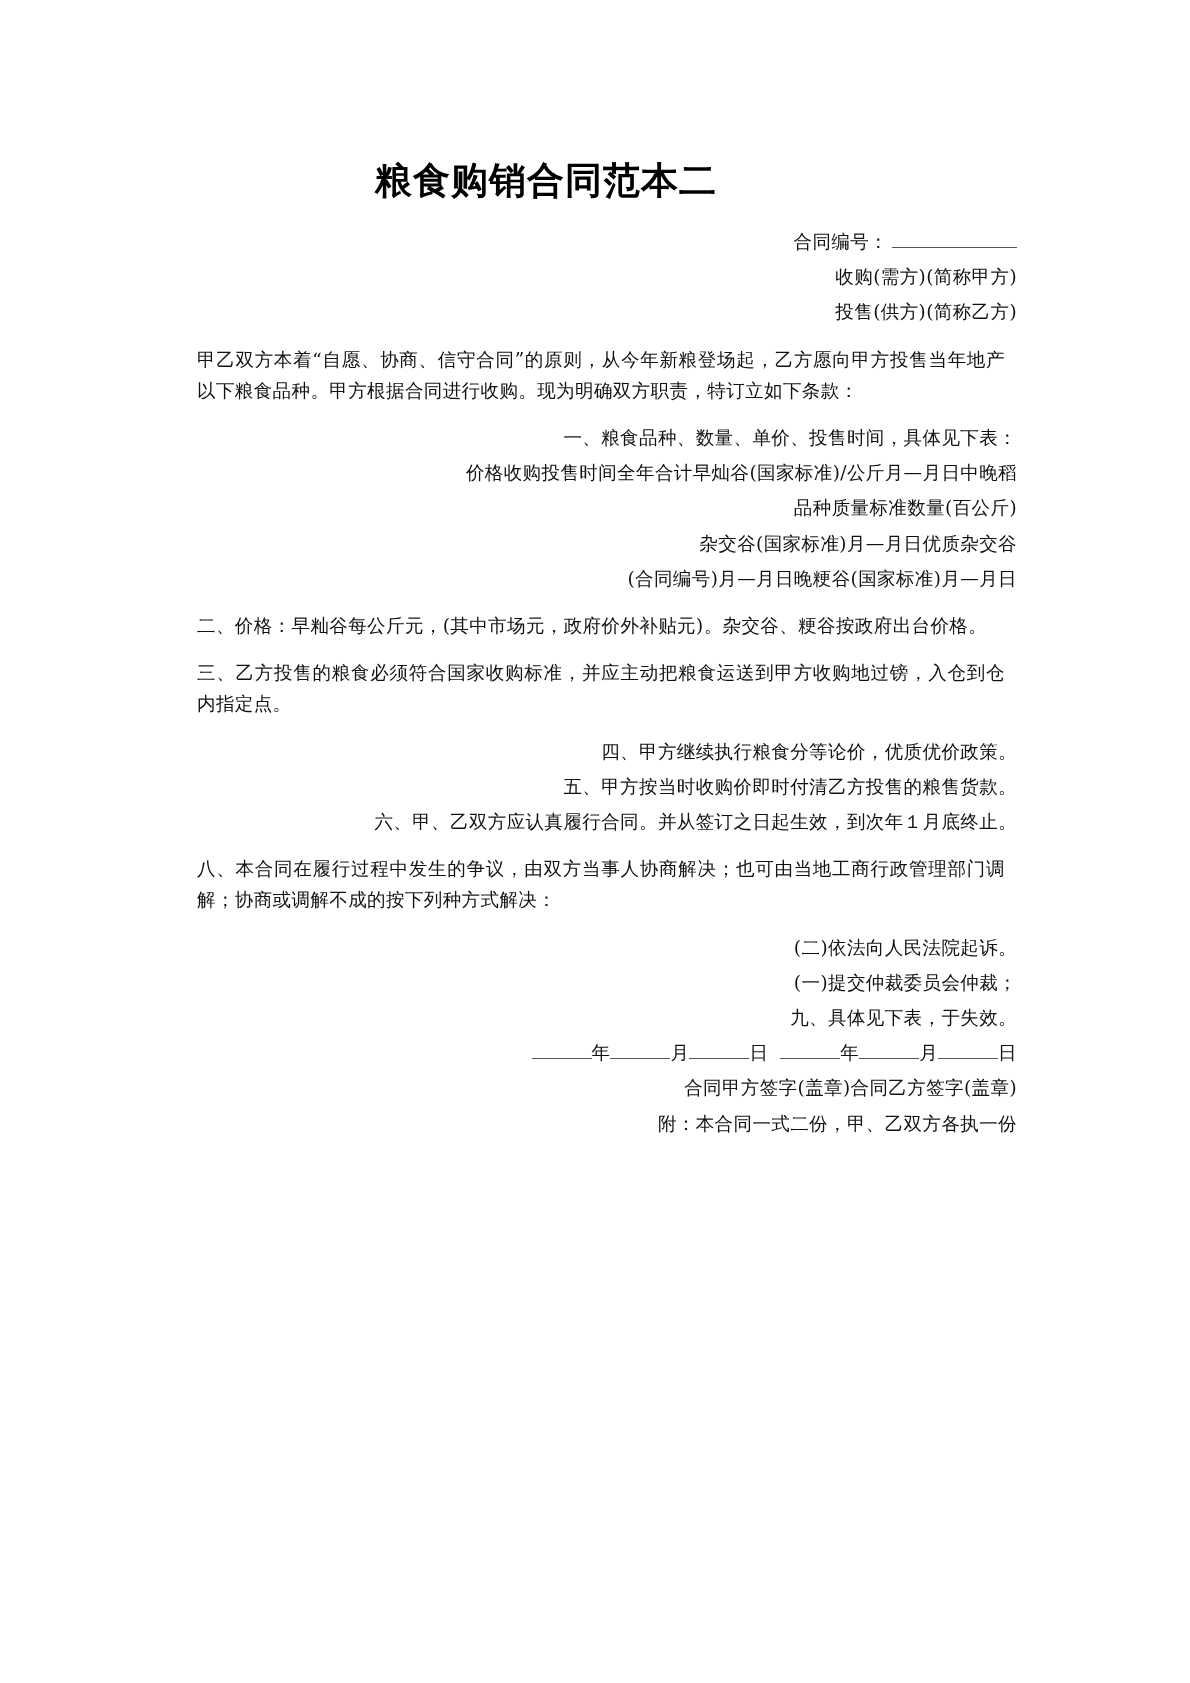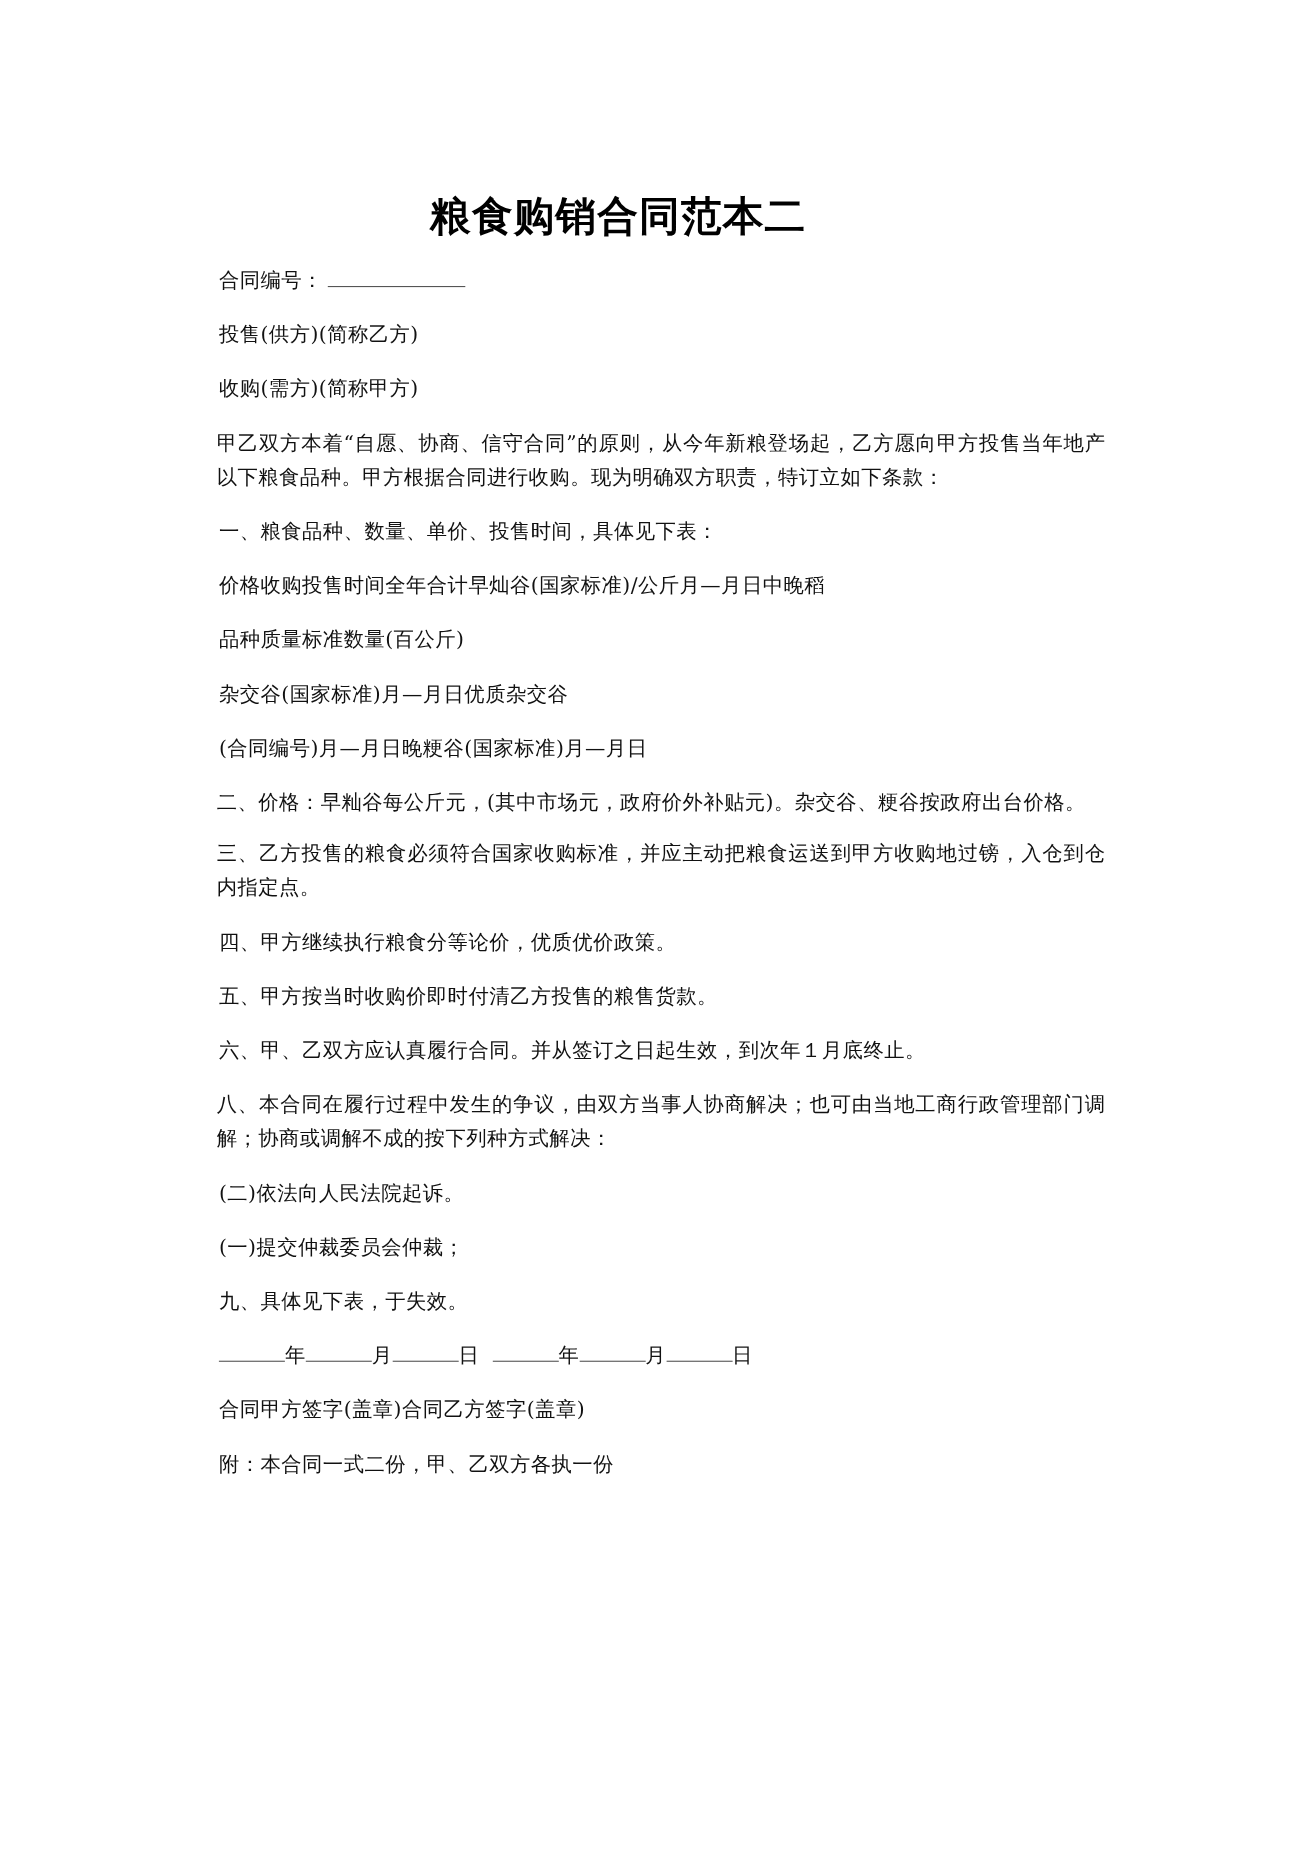--- a/index.html
+++ b/index.html
@@ -28,35 +28,36 @@
       left: 0;
       width: 1092px;
       top: 156px;
       text-align: center;
       font-family: "DejaVu Sans", "Liberation Sans", sans-serif;
       font-weight: bold;
       font-size: 37px;
       line-height: 50px;
       letter-spacing: 1px;
       color: #000000;
-      margin: 16px;
+      margin: 0;
     }
     .body {
       position: absolute;
       left: 181px;
       top: 222px;
       width: 840px;
       font-size: 18.5px;
       line-height: 31.2px;
       letter-spacing: 0.4px;
     }
     .line {
       display: block;
       white-space: nowrap;
-      margin: 18px;
+      margin: 4px;
+      text-align: right;
     }
     .para {
       display: block;
       margin: 16px;
       text-align: justify;
       text-align-last: left;
     }
     .blank {
       display: inline-block;
       border-bottom: 1px solid #555;
@@ -70,22 +71,22 @@
 </head>
 <body>
 
 <div class="page">
   <h1 class="title">粮食购销合同范本二</h1>
 
   <div class="body">
     <div class="line">
       <span>合同编号：</span><span class="blank blank-contract-no"></span>
     </div>
+    <div class="line">收购(需方)(简称甲方)</div>
     <div class="line">投售(供方)(简称乙方)</div>
-    <div class="line">收购(需方)(简称甲方)</div>
     <div class="para">甲乙双方本着“自愿、协商、信守合同”的原则，从今年新粮登场起，乙方愿向甲方投售当年地产以下粮食品种。甲方根据合同进行收购。现为明确双方职责，特订立如下条款：</div>
 
     <div class="line">一、粮食品种、数量、单价、投售时间，具体见下表：</div>
     <div class="line">价格收购投售时间全年合计早灿谷(国家标准)/公斤月—月日中晚稻</div>
     <div class="line">品种质量标准数量(百公斤)</div>
     <div class="line">杂交谷(国家标准)月—月日优质杂交谷</div>
     <div class="line">(合同编号)月—月日晚粳谷(国家标准)月—月日</div>
     <div class="para">二、价格：早籼谷每公斤元，(其中市场元，政府价外补贴元)。杂交谷、粳谷按政府出台价格。</div>
     <div class="para">三、乙方投售的粮食必须符合国家收购标准，并应主动把粮食运送到甲方收购地过镑，入仓到仓内指定点。</div>
     <div class="line">四、甲方继续执行粮食分等论价，优质优价政策。</div>

